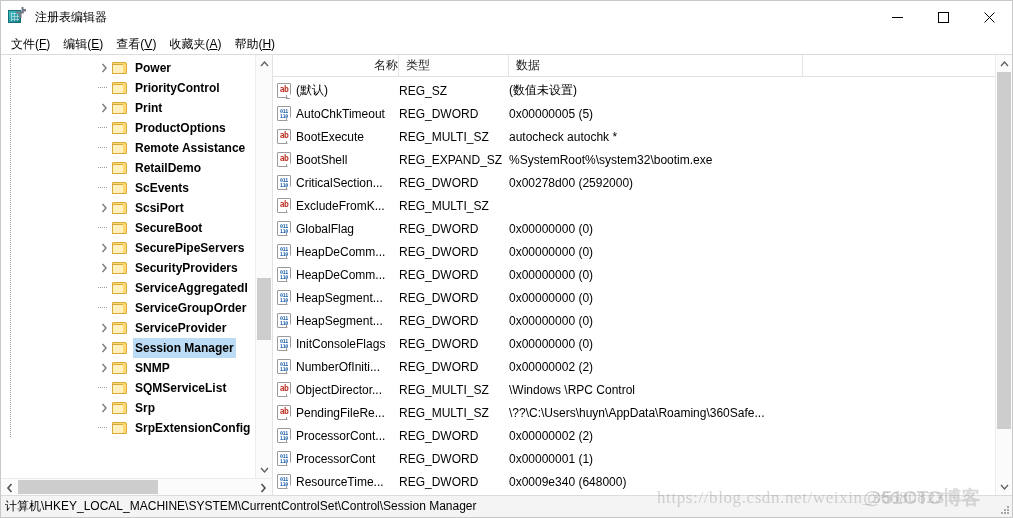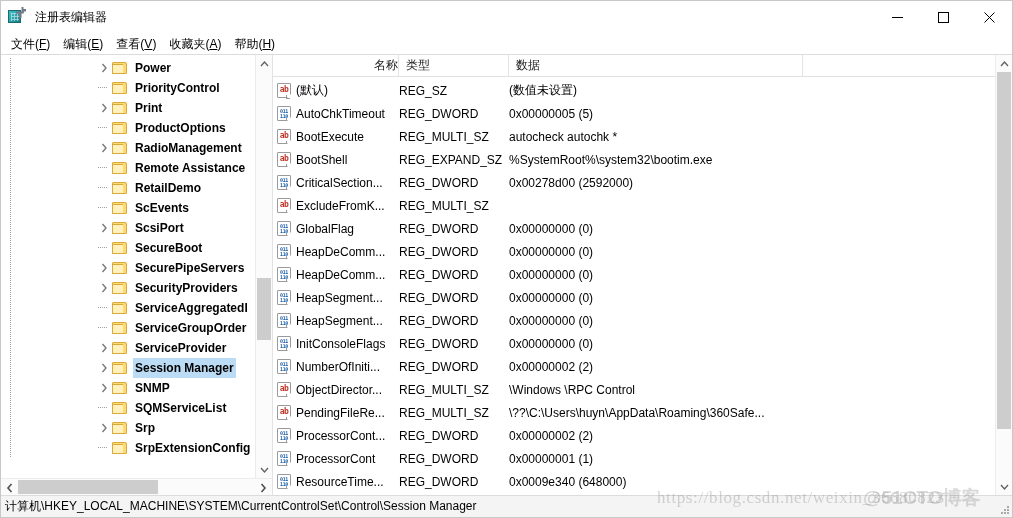--- a/index.html
+++ b/index.html
@@ -467,33 +467,20 @@
               <div class="indent"></div>
               <div class="leafdash"></div>
               <div class="folder">
                 <span class="f-back"></span>
                 <span class="f-front"></span>
               </div>
               <span class="tlabel">ProductOptions</span>
             </div>
             <div class="tnode">
               <div class="indent"></div>
-              <div class="twisty">
-                <svg width="7" height="10" viewBox="0 0 7 10">
-                  <path d="M1.5 1 L5 5 L1.5 9" fill="none" stroke="#7a7a7a" stroke-width="1.4"></path>
-                </svg>
-              </div>
-              <div class="folder">
-                <span class="f-back"></span>
-                <span class="f-front"></span>
-              </div>
-              <span class="tlabel">RadioManagement</span>
-            </div>
-            <div class="tnode">
-              <div class="indent"></div>
               <div class="leafdash"></div>
               <div class="folder">
                 <span class="f-back"></span>
                 <span class="f-front"></span>
               </div>
               <span class="tlabel">Remote Assistance</span>
             </div>
             <div class="tnode">
               <div class="indent"></div>
               <div class="leafdash"></div>

